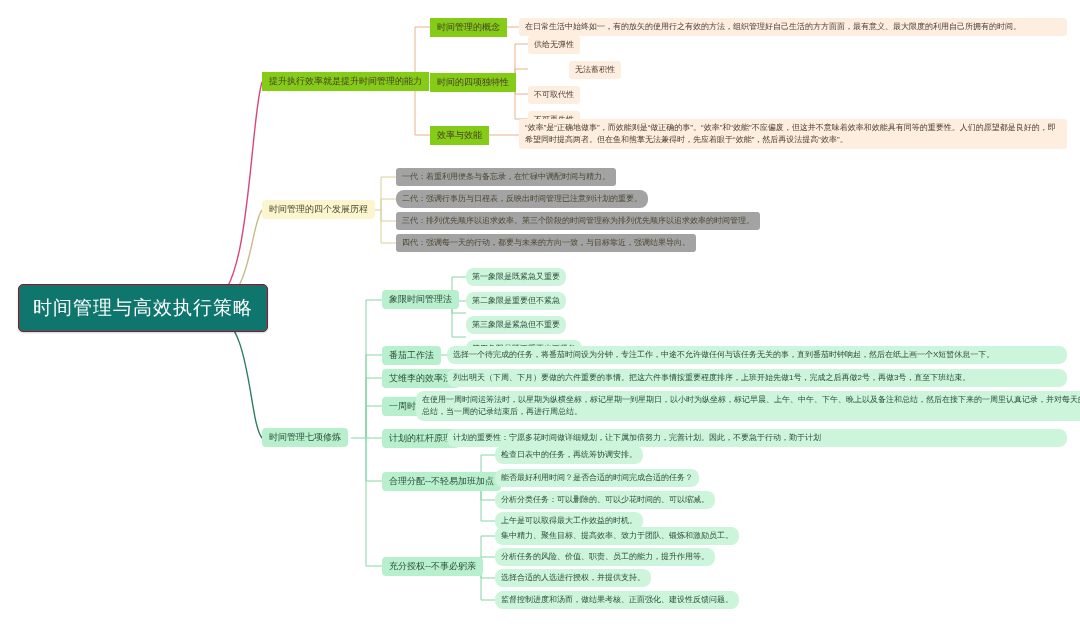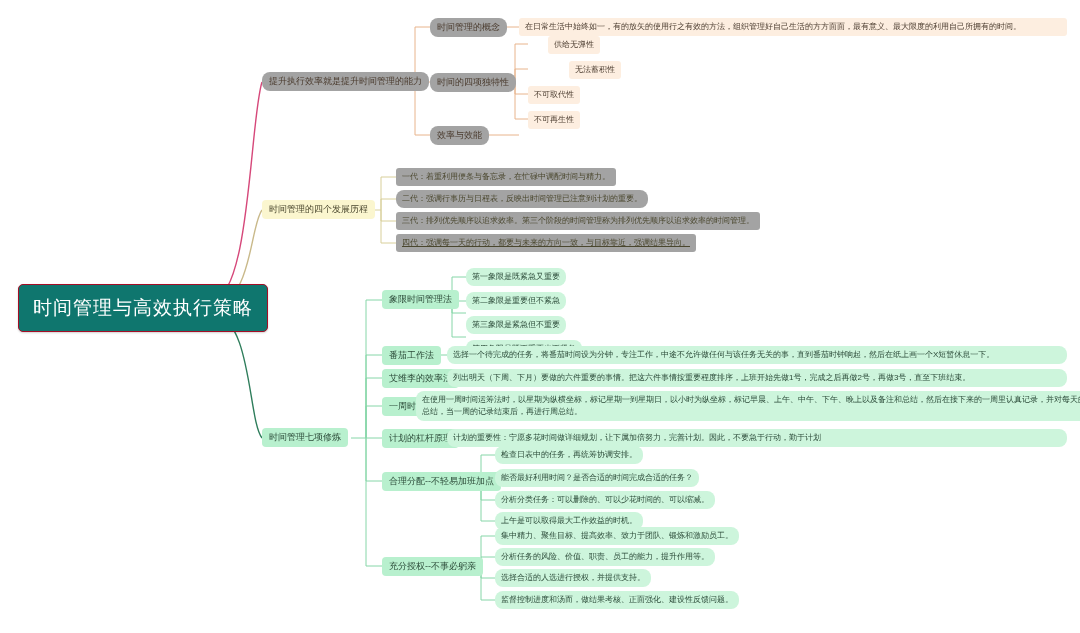--- a/index.html
+++ b/index.html
@@ -31,25 +31,25 @@
     color:#ffffff;
     font-size:19px;
     letter-spacing:1px;
     padding:9px 14px;
     border-radius:5px;
     box-shadow:0 1px 2px rgba(0,0,0,.18);
   }
 
   
   .peach{
-    background:#a3a3a3;
+    background:#84cc16;
     color:#4a3b2e;
     font-size:9px;
     padding:3px 7px;
-    border-radius:8px;
+    border-radius:0;
   }
   .peach-lite{
     background:#fdeee0;
     color:#4a3b2e;
     font-size:8px;
     padding:3px 6px;
     border-radius:3px;
   }
 
   
@@ -181,51 +181,54 @@
   <div class="node peach" style="left:430px;top:18px;">
     <span>时间管理的概念</span>
   </div>
   <div class="node peach-lite" style="left:519px;top:18px;width:548px;">
     <span>在日常生活中始终如一，有的放矢的使用行之有效的方法，组织管理好自己生活的方方面面，最有意义、最大限度的利用自己所拥有的时间。</span>
   </div>
 
   <div class="node peach" style="left:430px;top:73px;">
     <span>时间的四项独特性</span>
   </div>
-  <div class="node peach-lite" style="left:548px;top:36px;justify-content:flex-end;">
+  <div class="node peach-lite" style="left:528px;top:36px;justify-content:flex-end;">
     <span>供给无弹性</span>
   </div>
   <div class="node peach-lite" style="left:528px;top:61px;margin-left:41px;">
     <span>无法蓄积性</span>
   </div>
   <div class="node peach-lite" style="left:528px;top:86px;">
     <span>不可取代性</span>
   </div>
   <div class="node peach-lite" style="left:528px;top:111px;">
     <span>不可再生性</span>
   </div>
 
   <div class="node peach" style="left:430px;top:126px;">
     <span>效率与效能</span>
   </div>
+  <div class="node peach-lite wrap2" style="left:519px;top:119px;width:548px;">
+    <span>“效率”是“正确地做事”，而效能则是“做正确的事”。“效率”和“效能”不应偏废，但这并不意味着效率和效能具有同等的重要性。人们的愿望都是良好的，即希望同时提高两者。但在鱼和熊掌无法兼得时，先应着眼于“效能”，然后再设法提高“效率”。</span>
+  </div>
 
   <div class="node lemon" style="left:262px;top:200px;">
     <span>时间管理的四个发展历程</span>
   </div>
 
   <div class="node lemon-lite" style="left:396px;top:168px;">
     <span>一代：着重利用便条与备忘录，在忙碌中调配时间与精力。</span>
   </div>
   <div class="node lemon-lite" style="left:396px;top:190px;border-radius:8px;">
     <span>二代：强调行事历与日程表，反映出时间管理已注意到计划的重要。</span>
   </div>
   <div class="node lemon-lite" style="left:396px;top:212px;">
     <span>三代：排列优先顺序以追求效率。第三个阶段的时间管理称为排列优先顺序以追求效率的时间管理。</span>
   </div>
-  <div class="node lemon-lite" style="left:396px;top:234px;text-decoration:underline;">
+  <div class="node lemon-lite" style="left:396px;top:234px;">
     <span>四代：强调每一天的行动，都要与未来的方向一致，与目标靠近，强调结果导向。</span>
   </div>
 
   <div class="node mint" style="left:262px;top:428px;">
     <span>时间管理七项修炼</span>
   </div>
 
   <div class="node mint" style="left:382px;top:290px;">
     <span>象限时间管理法</span>
   </div>

